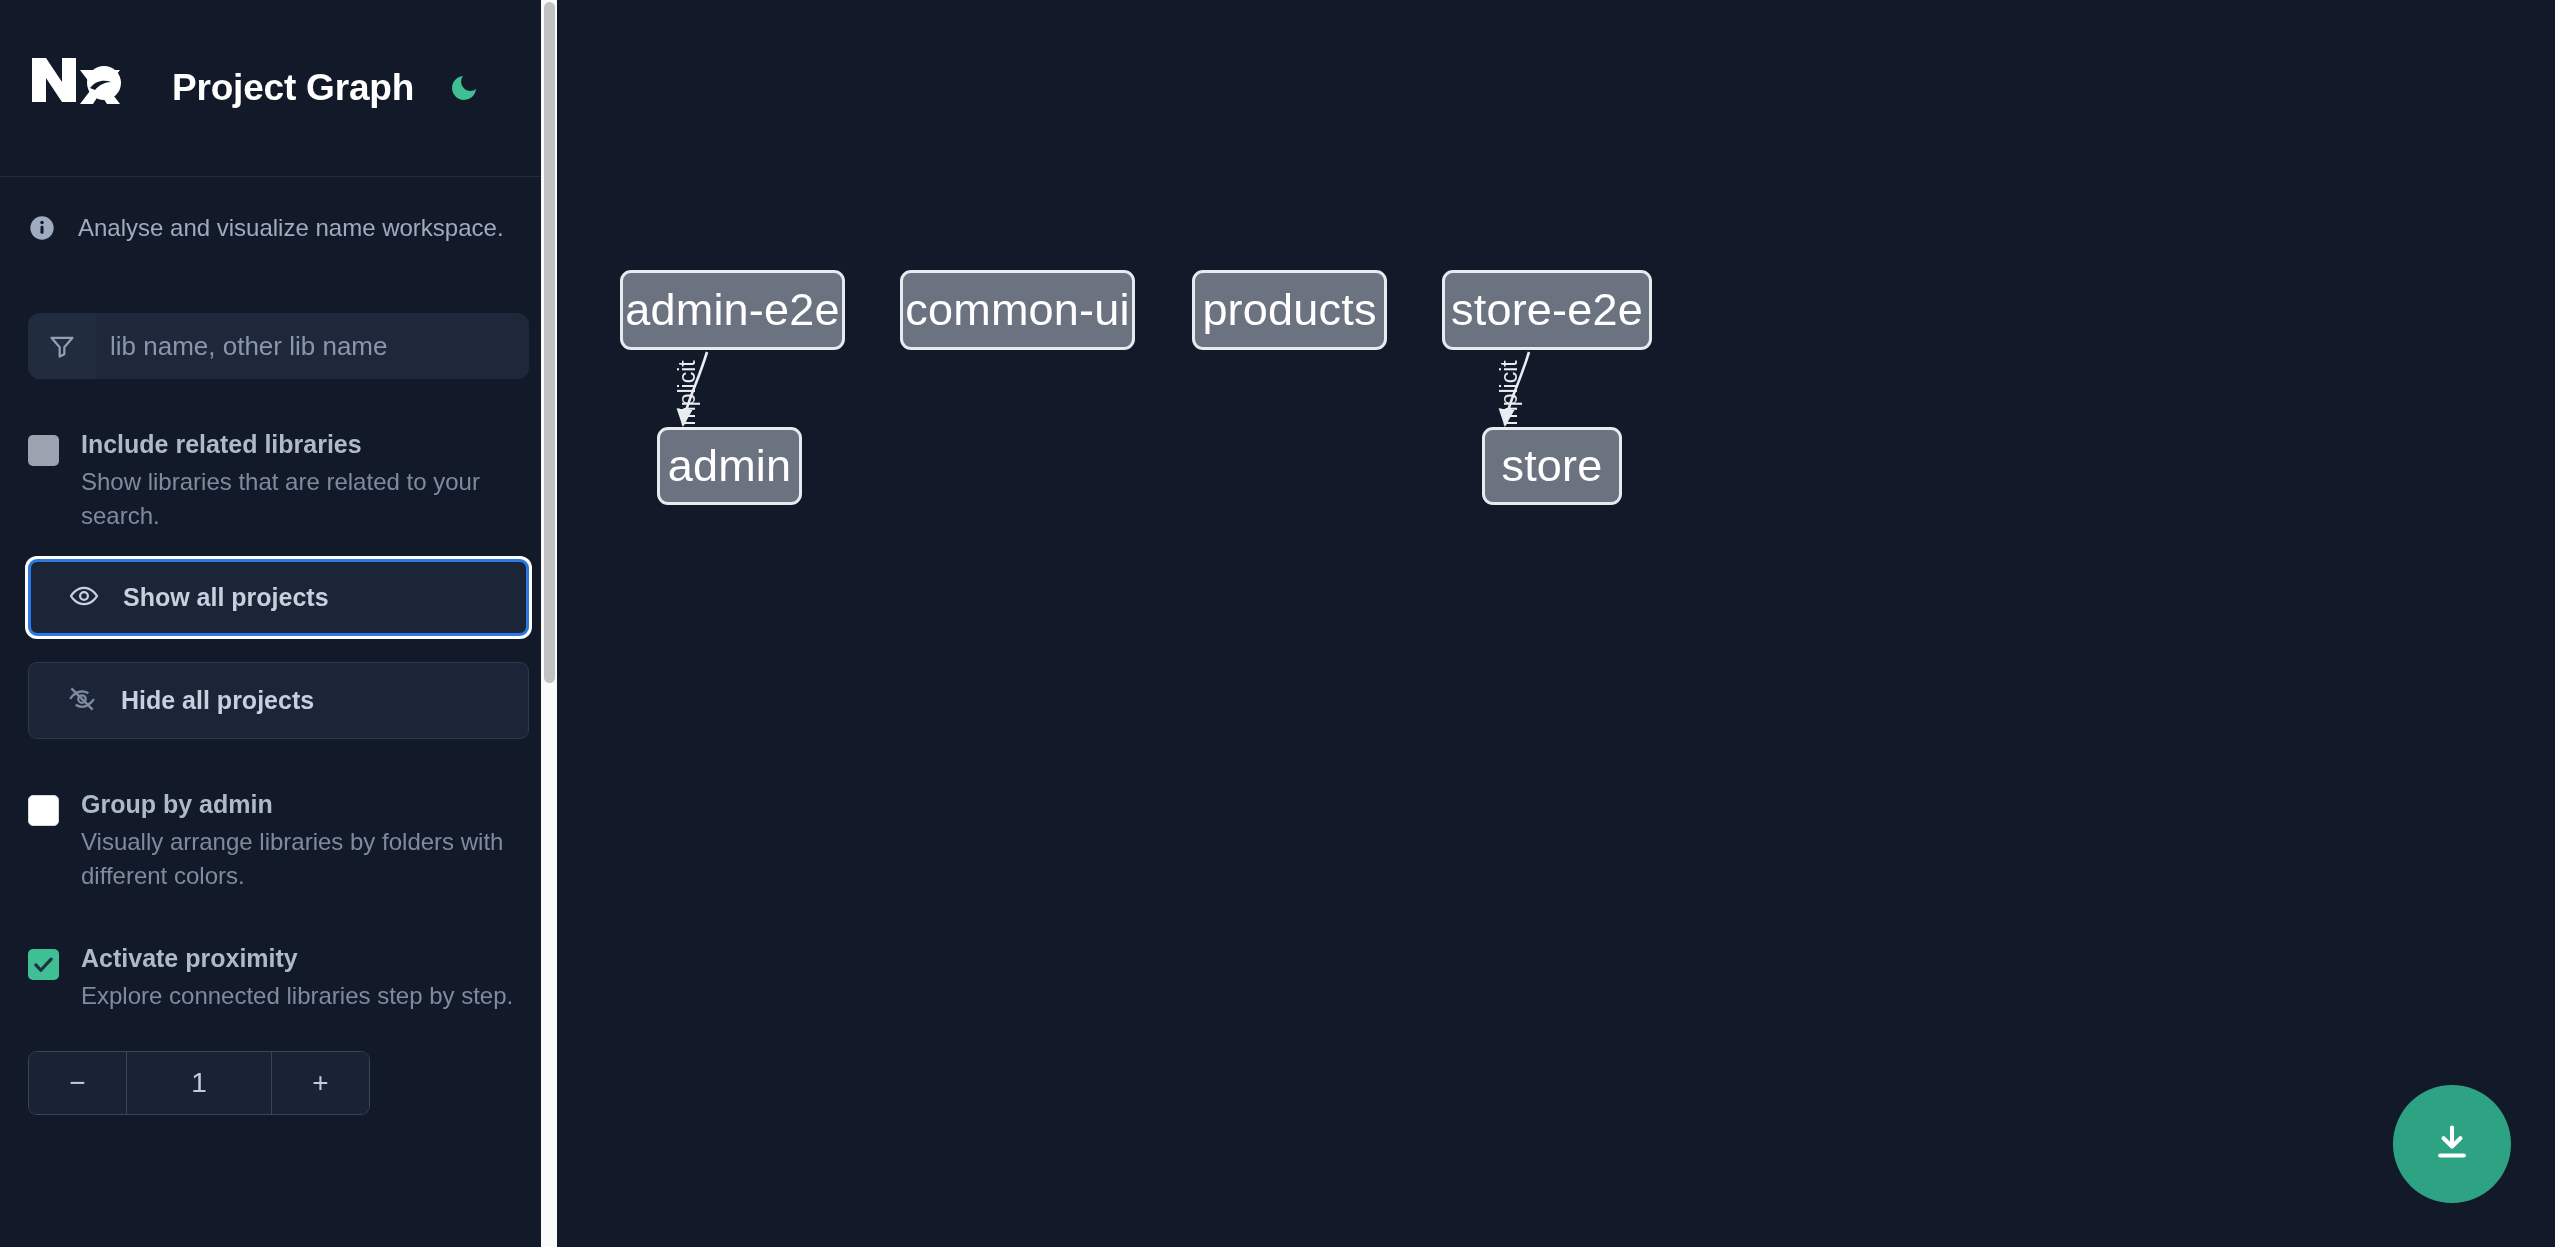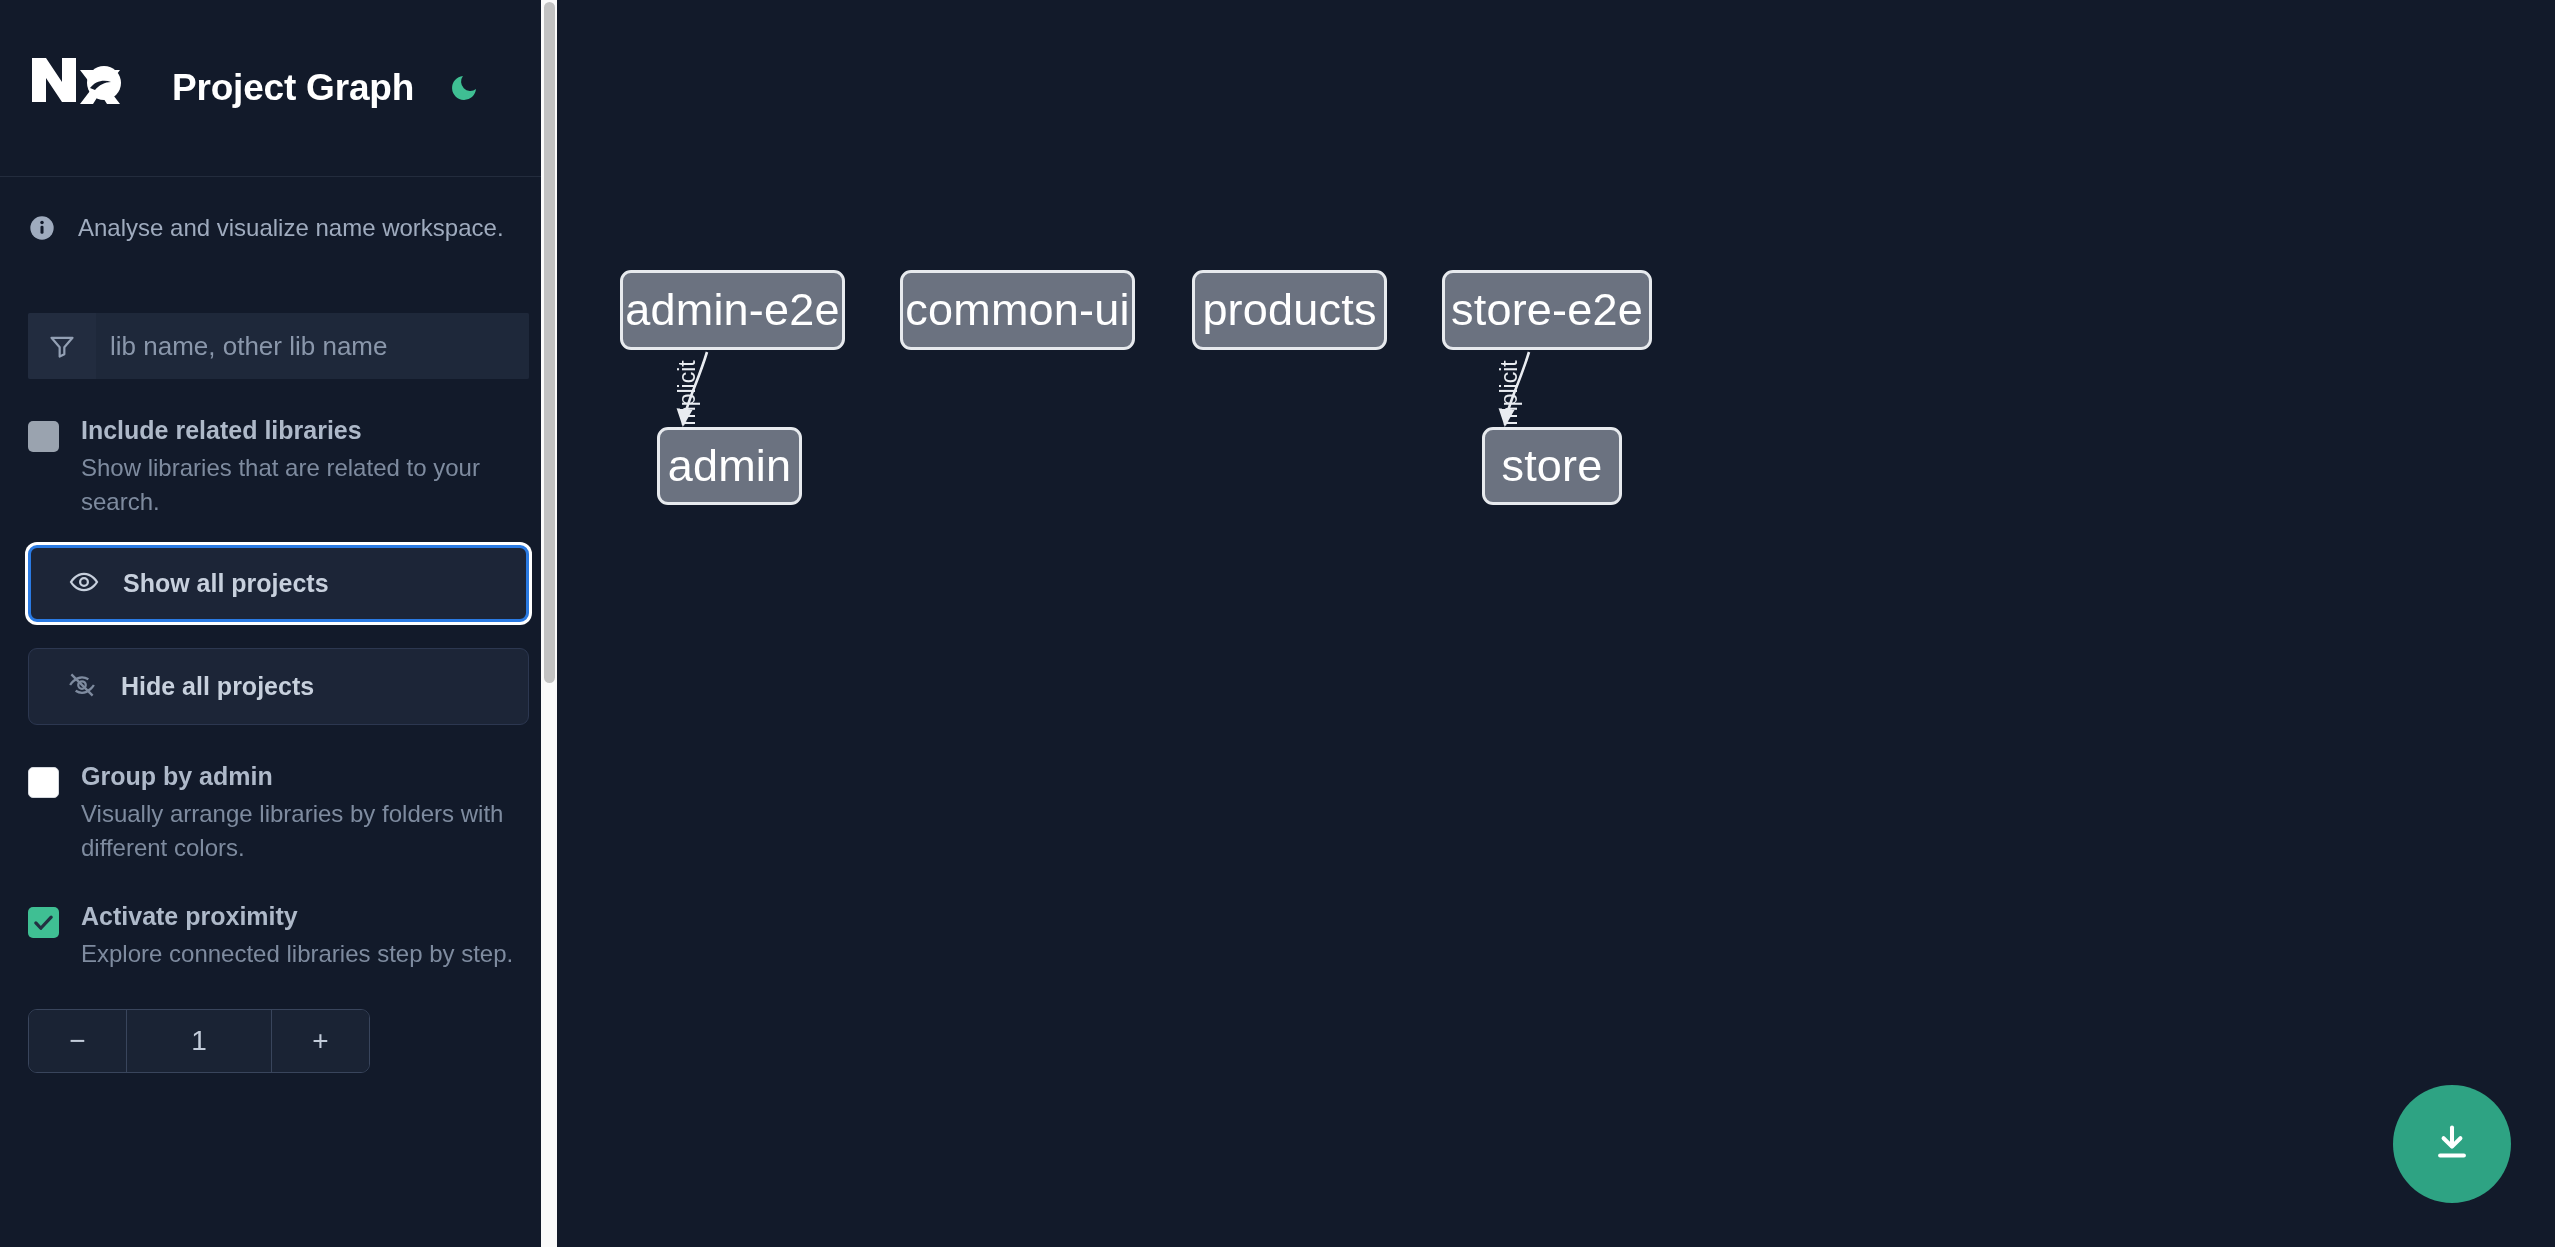--- a/index.html
+++ b/index.html
@@ -73,21 +73,21 @@
   }
 
   .section { padding: 0 28px; }
 
   .search-wrap {
     margin-top: 34px;
     display: flex;
     align-items: flex-end;
     height: 66px;
     background: #1e283a;
-    border-radius: 2px;
+    border-radius: 12px;
     overflow: hidden;
   }
   .search-icon-box {
     width: 68px; height: 66px;
     display:flex; align-items:center; justify-content:center;
     background: #222c3f;
     flex: 0 0 68px;
   }
   .search-input {
     flex: 1;
@@ -95,21 +95,21 @@
     background: #1e283a;
     border: none;
     outline: none;
     color: #cfd8e6;
     font-size: 26px;
     font-family: "Liberation Sans", sans-serif;
     padding: 0 14px;
   }
   .search-input::placeholder { color: #8a97ab; }
 
-  .check-block { margin-top: 36px; display: flex; }
+  .check-block { margin-top: 50px; display: flex; }
   .cb {
     width: 31px; height: 31px;
     flex: 0 0 31px;
     border-radius: 5px;
     margin-top: 6px;
     position: relative;
   }
   .cb.grey { background: #9aa3af; }
   .cb.white { background: #ffffff; border: 1px solid #d4d8de; }
   .cb.green { background: #3fbf93; }

